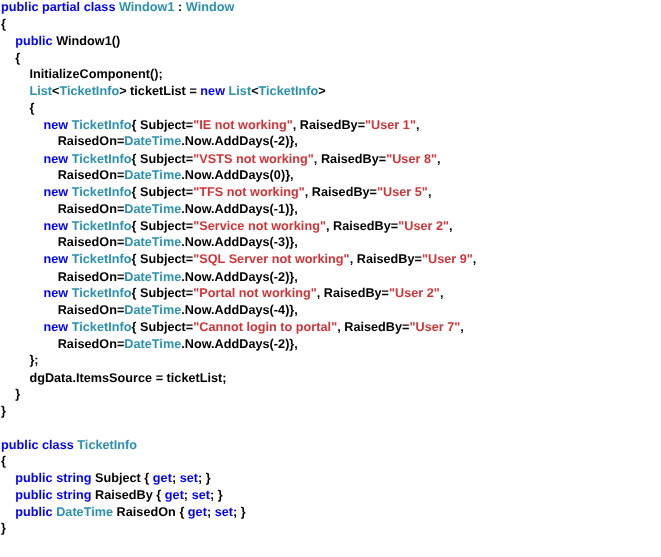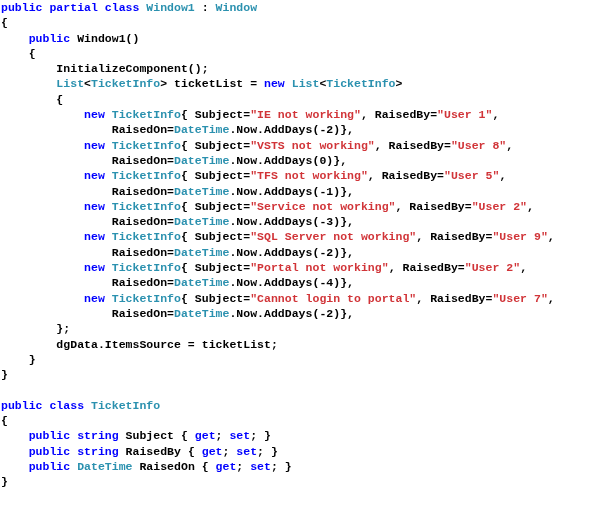--- a/index.html
+++ b/index.html
@@ -18,21 +18,21 @@
     padding: 0px 0 0 1px;
     font-size: 11.5px;
     line-height: 15.3px;
     white-space: pre;
     color: #000000;
     letter-spacing: 0.02px;
   }
   .code-line {
     white-space: pre;
     height: 15.3px;
-    font-family: Liberation Mono, monospace;
+    font-family: Liberation Sans, sans-serif;
   }
   .code-line.blank {
     height: 15.3px;
   }
   
   .tok-keyword { color: #0000FF; font-weight: bold; }
   .tok-type    { color: #2B91AF; font-weight: bold; }
   .tok-string  { color: #D13438; font-weight: bold; }
   .tok-plain   { color: #000000; font-weight: bold; }
 </style>

